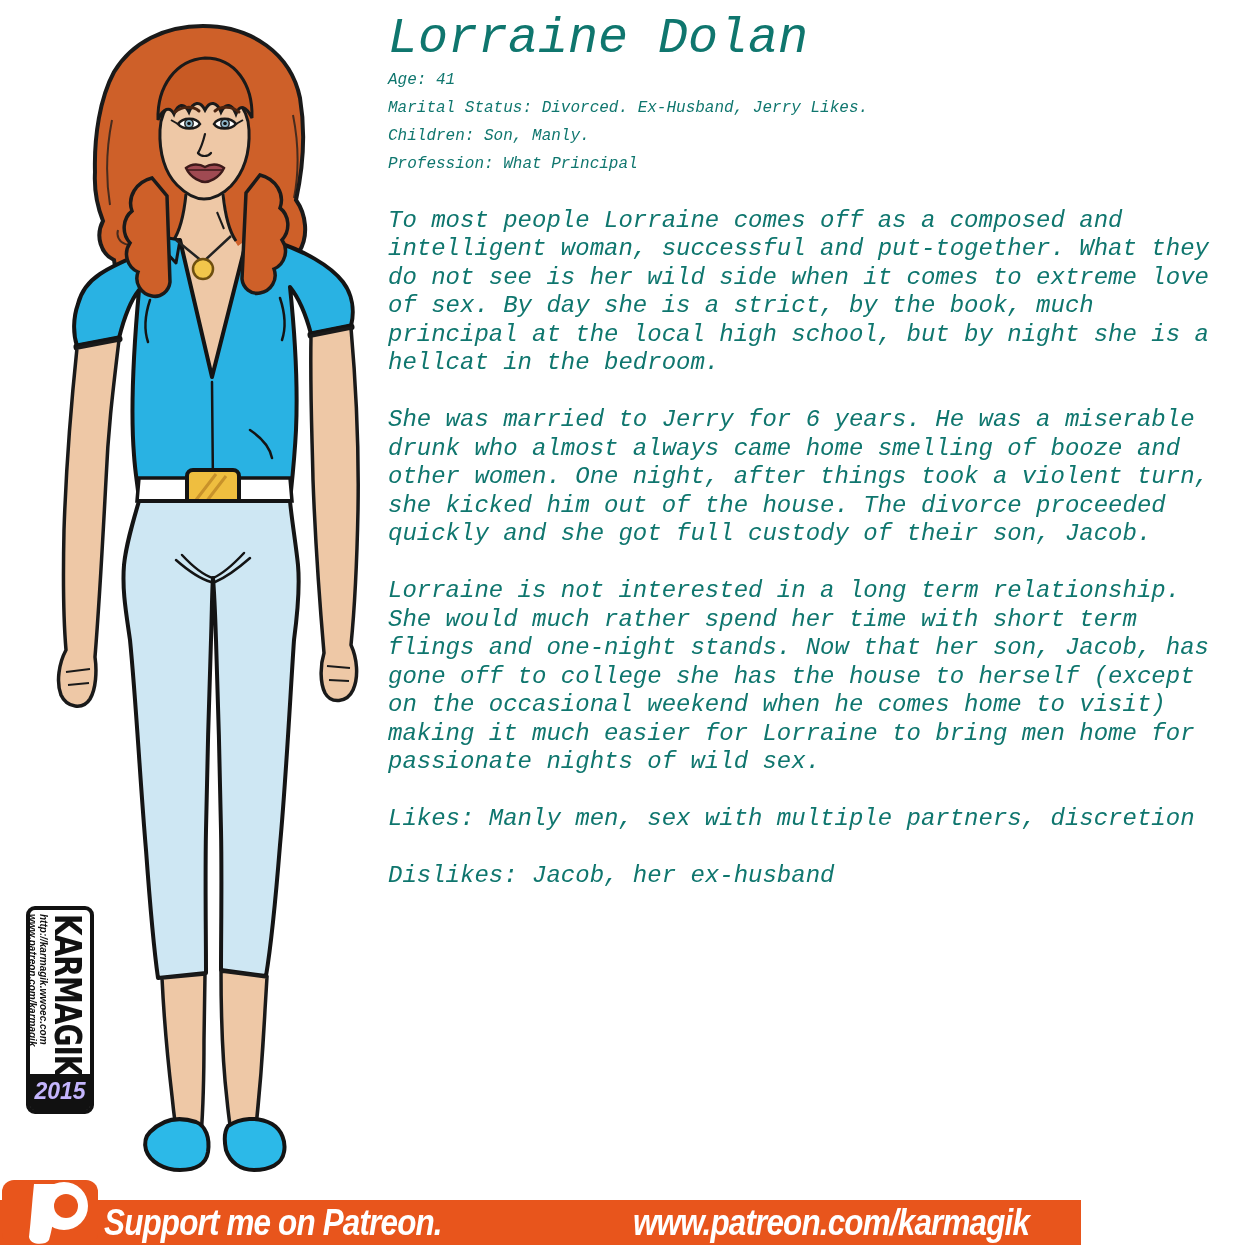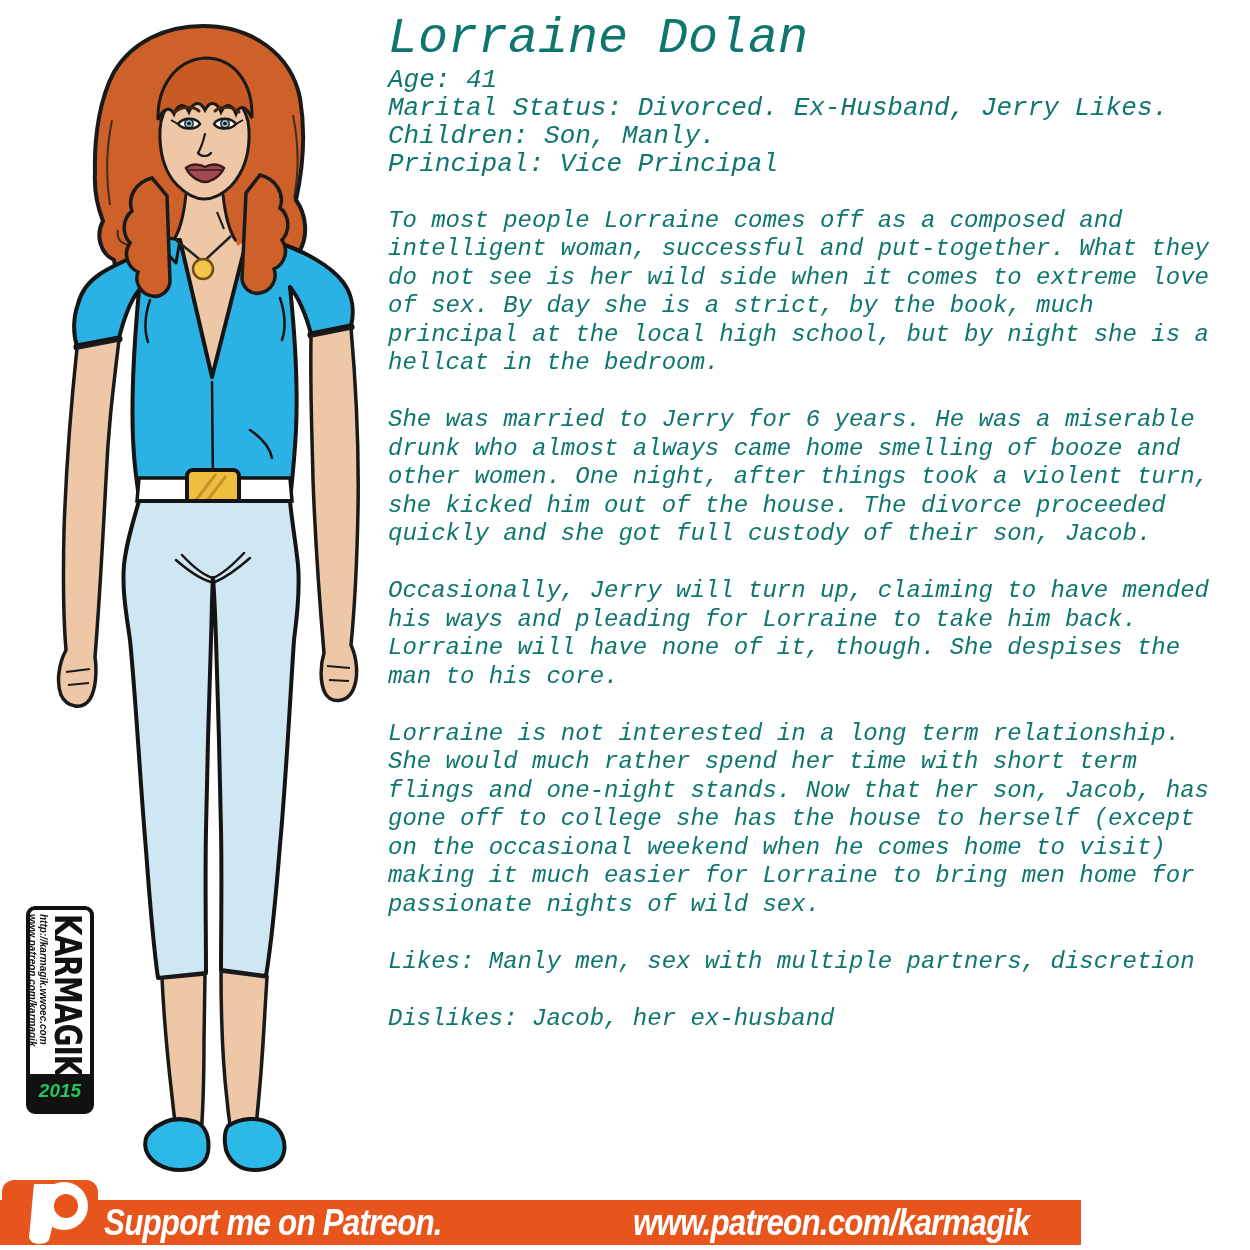--- a/index.html
+++ b/index.html
@@ -10,21 +10,21 @@
   
   .profile {
     position:absolute; left:388px; top:12px; width:840px;
     color:#0f766e; font-style:italic;
   }
   .profile h1 {
     margin:0; font-family:"Liberation Mono",monospace; font-style:italic;
     font-weight:normal; font-size:50px; line-height:54px; letter-spacing:0;
     white-space:nowrap;
   }
-  .meta div { font-size:26px; line-height:28px; white-space:nowrap; }
+  .meta div { font-size:16px; line-height:28px; white-space:nowrap; }
   .para {
     white-space:pre-line; font-size:24px; line-height:28.5px;
     margin:28.5px 0 0 0;
   }
   
   .karmagik-badge {
     position:absolute; left:26px; top:906px; width:68px; height:208px;
     background:#ffffff; border:4px solid #111; border-radius:9px;
     box-sizing:border-box;
   }
@@ -38,22 +38,22 @@
     transform:scaleY(1.3); transform-origin:top left; white-space:nowrap;
   }
   .badge-url {
     font-family:"Liberation Sans", sans-serif; font-weight:bold; font-style:italic;
     font-size:10px; line-height:10.5px; color:#111; white-space:nowrap;
     margin-top:0.5px;
   }
   .badge-urls { position:absolute; top:37px; left:0; }
   .badge-year {
     position:absolute; left:0; right:0; bottom:0; height:36px; background:#111;
-    color:#22c55e; font-family:"Liberation Sans",sans-serif; font-weight:bold;
-    font-style:italic; font-size:19px; line-height:34px; text-align:center;
+    color:#c4b5fd; font-family:"Liberation Sans",sans-serif; font-weight:bold;
+    font-style:italic; font-size:23px; line-height:34px; text-align:center;
     border-radius:0 0 4px 4px;
   }
   
   .footer-bar {
     position:absolute; left:0; top:1200px; width:1081px; height:45px;
   }
   .patreon-chip {
     position:absolute; left:2px; top:1180px; width:96px; height:65px;
     border-radius:12px;
   }
@@ -220,37 +220,33 @@
   </div>
   <div class="badge-year">2015</div>
 </div>
 
 <div class="profile">
   <h1>Lorraine Dolan</h1>
   <div class="meta">
     <div>Age: 41</div>
     <div>Marital Status: Divorced. Ex-Husband, Jerry Likes.</div>
     <div>Children: Son, Manly.</div>
-    <div>Principal: Vice Principal</div>
+    <div>Profession: What Principal</div>
   </div>
   <p class="para">To most people Lorraine comes off as a composed and
 intelligent woman, successful and put-together. What they
 do not see is her wild side when it comes to extreme love
 of sex. By day she is a strict, by the book, much
 principal at the local high school, but by night she is a
 hellcat in the bedroom.</p>
   <p class="para">She was married to Jerry for 6 years. He was a miserable
 drunk who almost always came home smelling of booze and
 other women. One night, after things took a violent turn,
 she kicked him out of the house. The divorce proceeded
 quickly and she got full custody of their son, Jacob.</p>
-  <p class="para">Occasionally, Jerry will turn up, claiming to have mended
-his ways and pleading for Lorraine to take him back.
-Lorraine will have none of it, though. She despises the
-man to his core.</p>
   <p class="para">Lorraine is not interested in a long term relationship.
 She would much rather spend her time with short term
 flings and one-night stands. Now that her son, Jacob, has
 gone off to college she has the house to herself (except
 on the occasional weekend when he comes home to visit)
 making it much easier for Lorraine to bring men home for
 passionate nights of wild sex.</p>
   <p class="para">Likes: Manly men, sex with multiple partners, discretion</p>
   <p class="para">Dislikes: Jacob, her ex-husband</p>
 </div>

